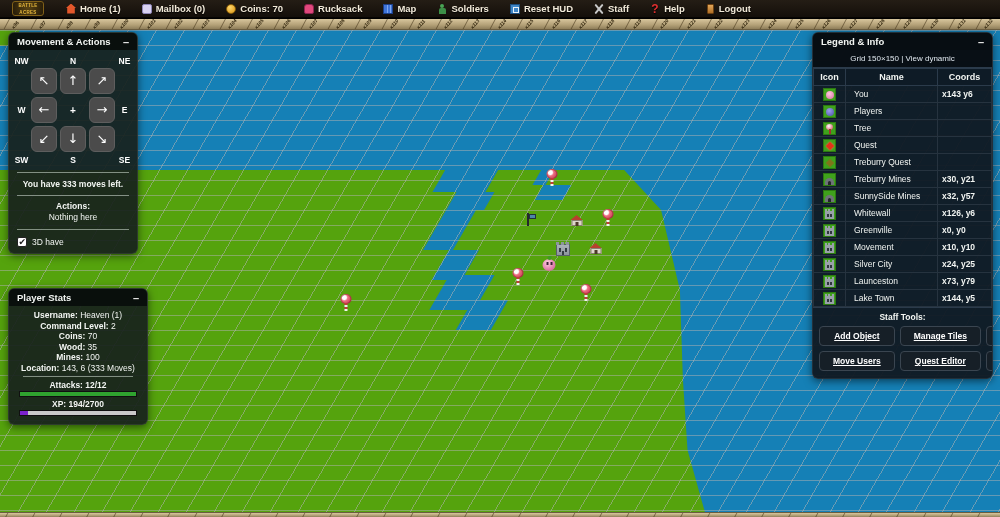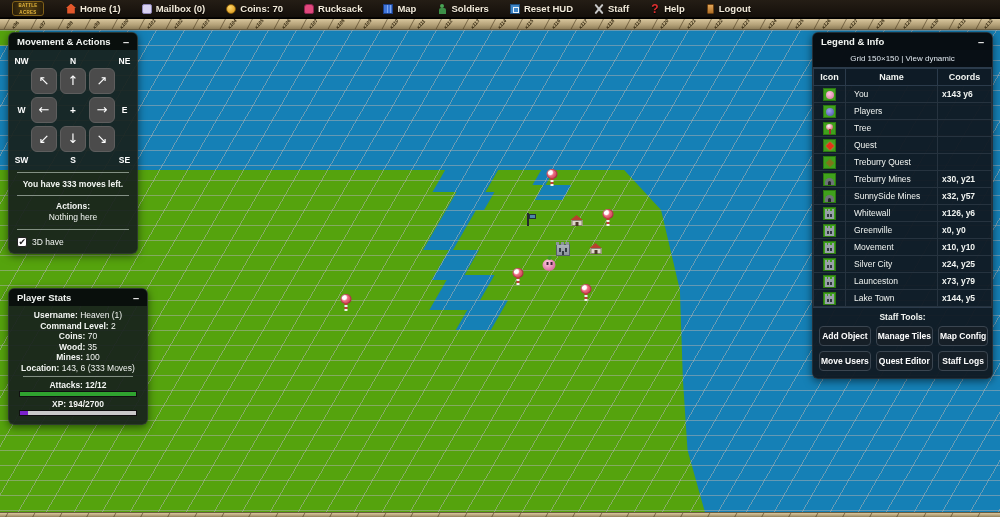--- a/index.html
+++ b/index.html
@@ -155,22 +155,22 @@
   .li-mine i.m2 { left:4px; top:7px; width:3px; height:4px; background:#24262a; border-radius:2px 2px 0 0; }
   .li-city i.c1 { left:1px; top:3px; width:9px; height:8px; background:#99a1a9; }
   .li-city i.c2 { left:1px; top:1px; width:9px; height:2px;
     background:repeating-linear-gradient(90deg, #99a1a9 0 2px, transparent 2px 3.5px); }
   .li-city i.c3 { left:3px; top:6px; width:2px; height:3px; background:#2e363e; box-shadow:3px 0 #2e363e; }
 
   #stafftools { padding:4px 6px 7px; border-top:1px solid #2b3b4b; }
   #stafftools .stlabel { text-align:center; font-size:8.5px; font-weight:bold; margin-bottom:4px; }
   #stbtns { display:grid; grid-template-columns:1fr 1fr 1fr; gap:5px; }
   .stbtn { background:#161f27; border:1px solid #3a4550; border-radius:4px; color:#fff;
-    font-size:8.5px; font-weight:bold; text-align:center;
-    padding:4px 1px; cursor:pointer; white-space:nowrap; }
+    font-size:8.5px; font-weight:bold; text-decoration:underline; text-align:center;
+    padding:4px 13px; cursor:pointer; white-space:nowrap; }
 </style>
 </head>
 <body>
 
 <div id="stage">
 
   <div id="topbar">
     <div id="logo">BATTLE ACRES</div>
     <div id="navitems">
         <div class="navitem">

